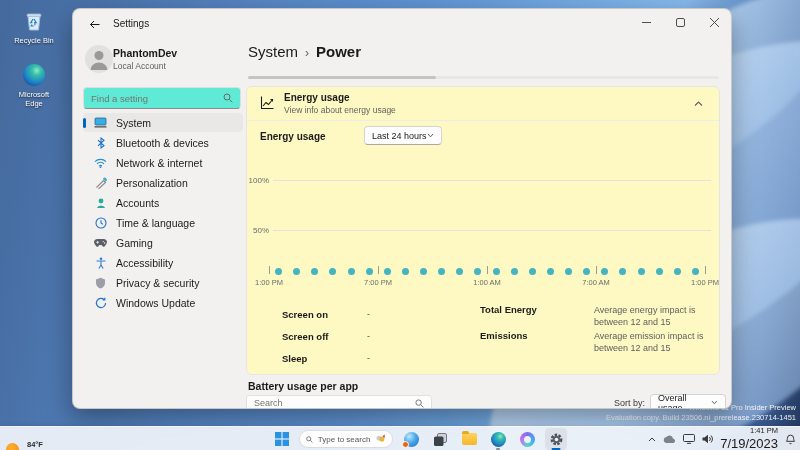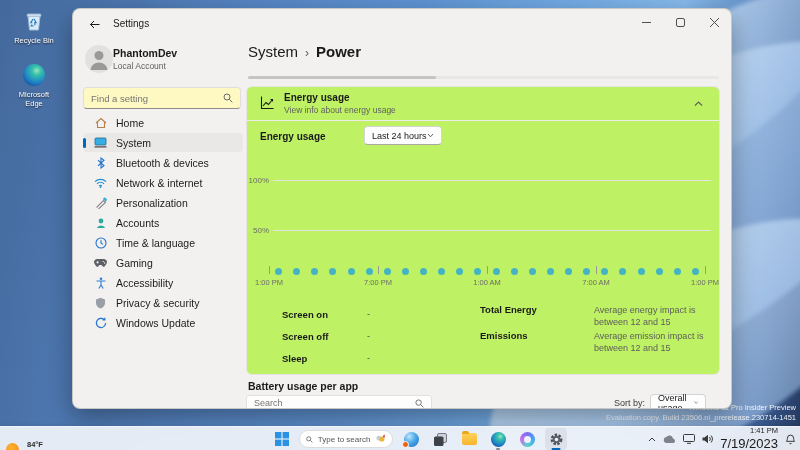--- a/index.html
+++ b/index.html
@@ -40,40 +40,40 @@
   .cap-btn { width:34px; height:26px; display:flex; align-items:center; justify-content:center; }
   .cap-btn svg { opacity:.75; }
 
   
   .sidebar { position:absolute; left:10px; top:32px; width:162px; bottom:0; }
   .user-row { position:absolute; left:2px; top:4px; display:flex; align-items:center; }
   .avatar { width:28px; height:28px; border-radius:50%; background:#e3e1df; overflow:hidden; display:flex; align-items:center; justify-content:center; }
   .uname { font-size:10.5px; font-weight:bold; color:#1a1a1a; }
   .utype { font-size:8.5px; color:#5f5f5f; margin-top:2px; }
   .side-search { position:absolute; left:0; top:46px; width:158px; height:22px;
-    background:#fef9c3; border:1px solid #e0dedc; border-bottom:1px solid #8f8d8b; border-radius:4px;
+    background:#5eead4; border:1px solid #e0dedc; border-bottom:1px solid #8f8d8b; border-radius:4px;
     display:flex; align-items:center; padding:0 7px; }
   .side-search .ph { font-size:9.5px; color:#767472; flex:1; }
   .nav { position:absolute; left:0; top:72px; width:160px; }
   .nav-item { position:relative; height:19px; margin-bottom:1px; display:flex; align-items:center; gap:9px;
     padding-left:11px; border-radius:4px; font-size:10.5px; color:#1b1b1b; }
   .nav-item.sel { background:#eae8e6; }
   .nav-item.sel::before { content:""; position:absolute; left:0; top:4.5px; width:3px; height:10px; border-radius:2px; background:var(--accent); }
   .nav-ic { width:13px; height:13px; display:flex; align-items:center; justify-content:center; flex:0 0 13px; }
 
   
   .main { position:absolute; left:173px; top:30px; width:487px; height:371px; }
   .crumb { position:absolute; left:2px; top:4px; font-size:15px; color:#1a1a1a; display:flex; align-items:baseline; gap:7px; }
   .crumb .sep { color:#5f5f5f; font-size:12px; }
   .crumb .cur { font-weight:bold; }
   .hscroll { position:absolute; left:2px; top:37px; right:14px; height:3px; background:#e9e7e5; border-radius:2px; }
   .hscroll .thumb { position:absolute; left:0; top:0; height:3px; width:40%; background:#c6c4c2; border-radius:2px; }
 
   .card { position:absolute; left:0; top:47px; width:474px; height:289px;
-    background:#bef264; border:1px solid #e7e5e3; border-radius:6px; }
+    background:#fef9c3; border:1px solid #e7e5e3; border-radius:6px; }
   .card-head { position:absolute; left:0; top:0; right:0; height:33px; }
   .card-head .hic { position:absolute; left:13px; top:8px; }
   .card-title { position:absolute; left:37px; top:5px; font-size:10px; font-weight:bold; color:#1a1a1a; }
   .card-sub { position:absolute; left:37px; top:18px; font-size:8.5px; color:#5f5f5f; }
   .collapse { position:absolute; right:14px; top:10px; width:14px; height:14px; display:flex; align-items:center; justify-content:center; }
   .card-div { position:absolute; left:0; top:33px; right:0; height:1px; background:#ececea; }
 
   .row-label { position:absolute; left:13px; top:44px; font-size:10px; font-weight:bold; color:#1a1a1a; }
   .dropdown { position:absolute; display:flex; align-items:center; justify-content:space-between;
     background:#fdfdfd; border:1px solid #d6d4d2; border-bottom-color:#aaa8a6; border-radius:4px;
@@ -91,21 +91,21 @@
 
   .stat-label { position:absolute; font-size:9.5px; font-weight:bold; color:#1a1a1a; }
   .stat-val { position:absolute; font-size:9px; color:#4a4a4a; }
   .stat-val.long { color:#5d5d5d; line-height:1.35; }
 
   .battery-title { position:absolute; left:2px; top:341px; font-size:10.5px; font-weight:bold; color:#1a1a1a; }
   .battery-search { position:absolute; left:0; top:356px; width:186px; height:16px;
     background:#fdfdfd; border:1px solid #e3e1df; border-radius:3px 3px 0 0; display:flex; align-items:center; padding:0 7px; }
   .battery-search .ph { flex:1; font-size:9px; color:#767472; }
   .sort-label { position:absolute; left:368px; top:359px; font-size:9px; color:#3a3a3a; }
-  .dd-sort { left:404px; top:355px; width:56px; height:17px; }
+  .dd-sort { left:404px; top:355px; width:76px; height:17px; }
 
   
   .taskbar { position:absolute; left:0; top:426px; width:800px; height:24px; z-index:6;
     background:rgba(238,242,249,.94); border-top:1px solid rgba(255,255,255,.5); box-shadow:0 -1px 3px rgba(0,0,0,.08); }
   .weather { position:absolute; left:6px; top:3px; display:flex; gap:8px; align-items:center;margin-top:10px; }
   .sun { width:13px; height:13px; border-radius:50%; background:radial-gradient(circle at 40% 35%, #ffb02e, #f28b12); }
   .wtxt .t1 { font-size:7.5px; font-weight:bold; color:#2a2a2a; }
   .wtxt .t2 { font-size:7.5px; color:#3a3a3a; }
   .tb-center { position:absolute; left:272px; top:0; height:24px; display:flex; align-items:center; gap:7px; }
   .start { width:20px; height:20px; display:flex; align-items:center; justify-content:center; border-radius:4px; }
@@ -207,28 +207,20 @@
       </div>
     </div>
     <div class="side-search">
       <span class="ph">Find a setting</span>
       <svg width="10" height="10" viewBox="0 0 10 10">
           <circle cx="4" cy="4" r="3" fill="none" stroke="#6b6b6b" stroke-width="1"></circle>
           <line x1="6.3" y1="6.3" x2="9.3" y2="9.3" stroke="#6b6b6b" stroke-width="1"></line>
         </svg>
     </div>
     <div class="nav" id="nav">
-        <div class="nav-item">
-          <span class="nav-ic">
-            <svg width="12" height="12" viewBox="0 0 12 12">
-              <path d="M1 6 L6 1.5 L11 6 M2.5 5 V10.5 H9.5 V5" fill="none" stroke="#b5804a" stroke-width="1.1"></path>
-            </svg>
-          </span>
-          <span>Home</span>
-        </div>
         <div class="nav-item sel">
           <span class="nav-ic">
             <svg width="13" height="11" viewBox="0 0 13 11">
               <rect x="1" y="1" width="11" height="7" rx="1" fill="#35aee4" stroke="#26678c" stroke-width="0.8"></rect>
               <line x1="0.5" y1="9.8" x2="12.5" y2="9.8" stroke="#4a4a4a" stroke-width="1.3"></line>
             </svg>
           </span>
           <span>System</span>
         </div>
         <div class="nav-item">

